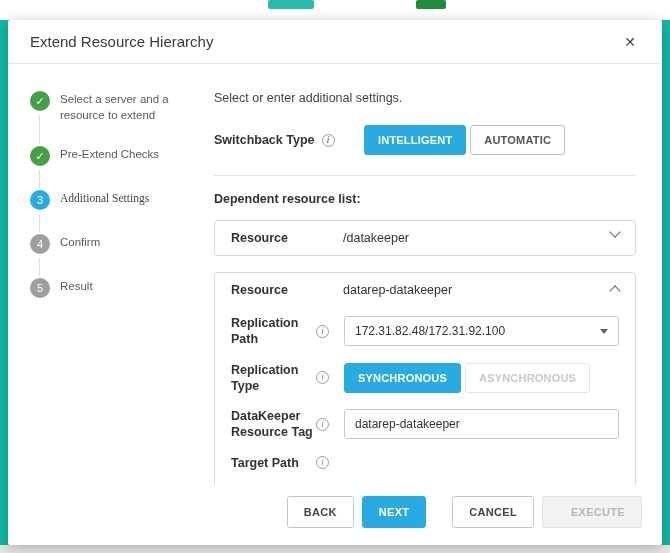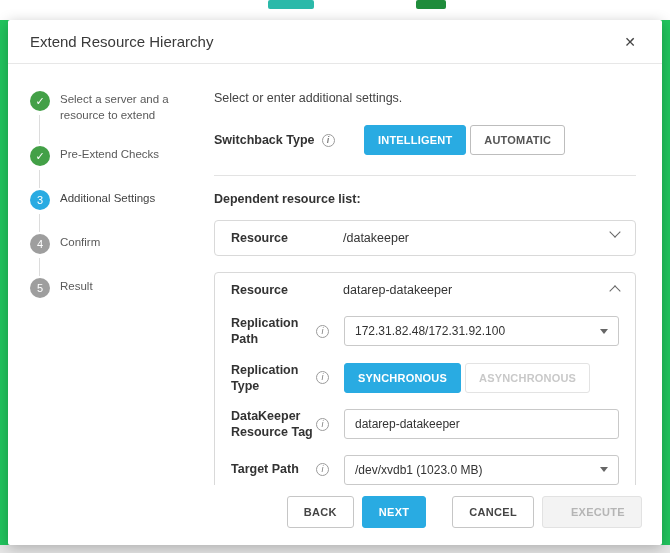--- a/index.html
+++ b/index.html
@@ -1,17 +1,17 @@
 <!DOCTYPE html>
 <html><head>
 <meta charset="utf-8">
 <style>
   * { margin:0; padding:0; box-sizing:border-box; }
   html,body { width:670px; height:553px; font-family:"Liberation Sans", sans-serif; background:#fff; }
-  .screen { position:relative; width:670px; height:553px; overflow:hidden; background:#22c55e; }
+  .screen { position:relative; width:670px; height:553px; overflow:hidden; background:#14b8a6; }
 
   
   .backdrop-strip { position:absolute; top:0; left:0; right:0; height:20px; background:#fff; }
   .frag { position:absolute; top:0; height:9px; border-radius:2px; }
   .frag-teal { left:268px; width:46px; background:#2bb9a9; }
   .frag-green { left:416px; width:30px; background:#1f8c3b; }
   .page-bottom { position:absolute; left:0; right:0; bottom:0; height:8px; background:#e6e6e6; }
 
   
   .modal { position:absolute; top:20px; left:8px; right:8px; bottom:8px; background:#fff;
@@ -25,21 +25,21 @@
   
   .steps { width:168px; flex:0 0 168px; padding-top:4px; }
   .step { position:relative; padding-left:30px; padding-bottom:24px; font-size:11.5px; color:#5a5a5a; line-height:1.35; min-height:44px; }
   .step:last-child { min-height:auto; padding-bottom:0; }
   .step:not(:last-child)::after { content:""; position:absolute; left:9px; top:23px; bottom:3px; width:1px; background:#dcdcdc; }
   .step-icon { position:absolute; left:0; top:-1px; width:20px; height:20px; border-radius:50%;
                display:flex; align-items:center; justify-content:center; font-size:11px; color:#fff; }
   .step-icon.complete { background:#43a047; }
   .step-icon.active { background:#29abe2; }
   .step-icon.pending { background:#9e9e9e; }
-  .step.active .step-label { color:#444; }
+  .step.active .step-label { color:#444;font-family:Liberation Serif, serif; }
 
   
   .content { flex:1 1 auto; padding-left:16px; font-size:12.5px; color:#333; }
   .intro { margin:3px 0 20px; color:#444; }
 
   .row-switchback { display:flex; align-items:center; margin-bottom:20px; }
   .field-label { font-weight:bold; font-size:12.5px; color:#333; }
   .sb-label { width:150px; display:flex; align-items:center; gap:7px; }
 
   .info-icon { width:13px; height:13px; border:1px solid #9b9b9b; border-radius:50%; color:#808080;
@@ -179,24 +179,20 @@
 
             <div class="field">
               <span class="field-label">DataKeeper Resource Tag</span>
               <span class="info-icon">i</span>
               <input class="control" type="text" value="datarep-datakeeper" style="">
             </div>
 
             <div class="field">
               <span class="field-label">Target Path</span>
               <span class="info-icon">i</span>
-              <div class="control">
-                <span>/dev/xvdb1 (1023.0 MB)</span>
-                <span class="caret"></span>
-              </div>
             </div>
 
           </div>
         </div>
 
       </div>
     </div>
 
     <div class="modal-footer">
       <button class="btn outline">BACK</button>

